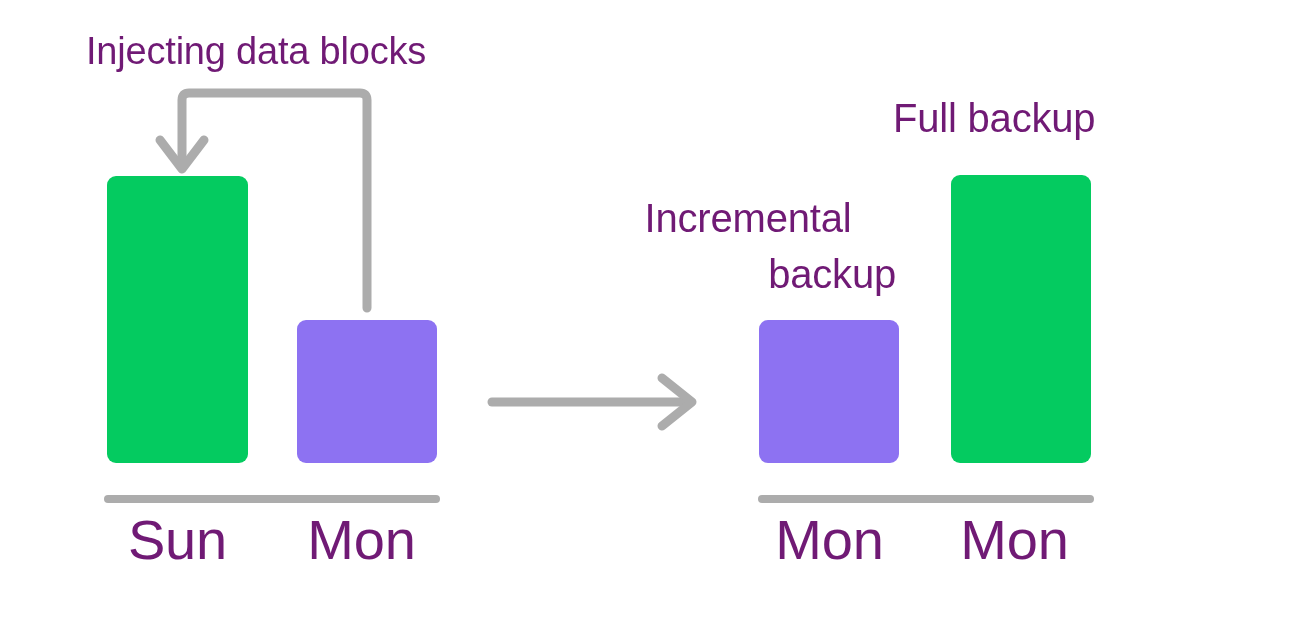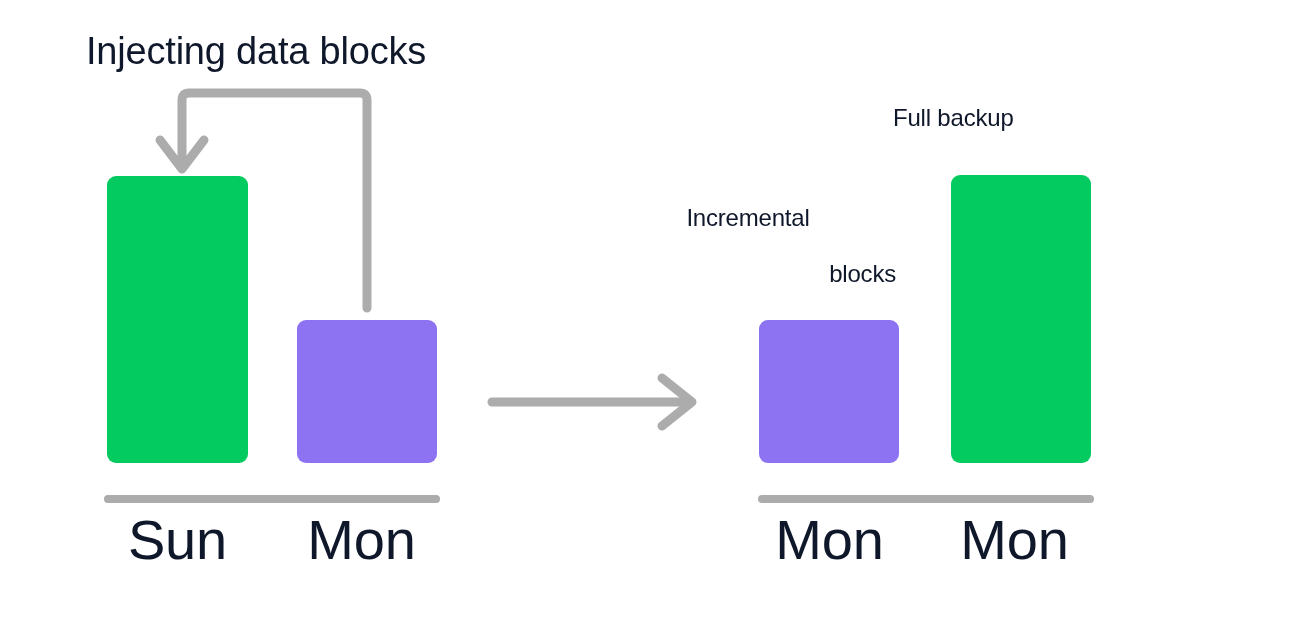--- a/index.html
+++ b/index.html
@@ -14,32 +14,32 @@
     position: relative;
     width: 1314px;
     height: 624px;
     background: #ffffff;
     overflow: hidden;
   }
 
   
   .label {
     position: absolute;
-    color: #0f172a;
+    color: #701a75;
     font-family: "Liberation Sans", sans-serif;
     font-weight: 400;
     white-space: pre;
     letter-spacing: -0.2px;
   }
   .title-label {
     font-size: 38px;
     line-height: 46px;
   }
   .callout-label {
-    font-size: 24px;
+    font-size: 40px;
     line-height: 56px;
   }
   .axis-label {
     font-size: 56px;
     line-height: 48px;
     text-align: center;
   }
 
   
   .bar {
@@ -84,21 +84,21 @@
       <path d="M 662 378 L 692 402 L 662 426" fill="none" stroke="#acacac" stroke-width="9" stroke-linecap="round" stroke-linejoin="round"></path>
     </g>
   </svg>
 
   <div class="label title-label" style="left:86px; top:28px;">Injecting data blocks</div>
 
   <div class="label callout-label" style="left:893px; top:90px;">Full backup</div>
 
   <div class="label callout-label" style="left:600px; top:190px; width:296px; text-align:center;">Incremental</div>
 
-  <div class="label callout-label" style="left:600px; top:246px; width:296px; text-align:right;">blocks</div>
+  <div class="label callout-label" style="left:600px; top:246px; width:296px; text-align:right;">backup</div>
 
   <div>
     <div class="bar bar-green" style="left:107px; top:176px; width:141px; height:287px;"></div>
 
     <div class="bar bar-purple" style="left:297px; top:320px; width:140px; height:143px;"></div>
 
     <div class="baseline" style="left:104px; top:495px; width:336px;"></div>
 
     <div class="label axis-label" style="left:107px; top:516px; width:141px;">Sun</div>
 

